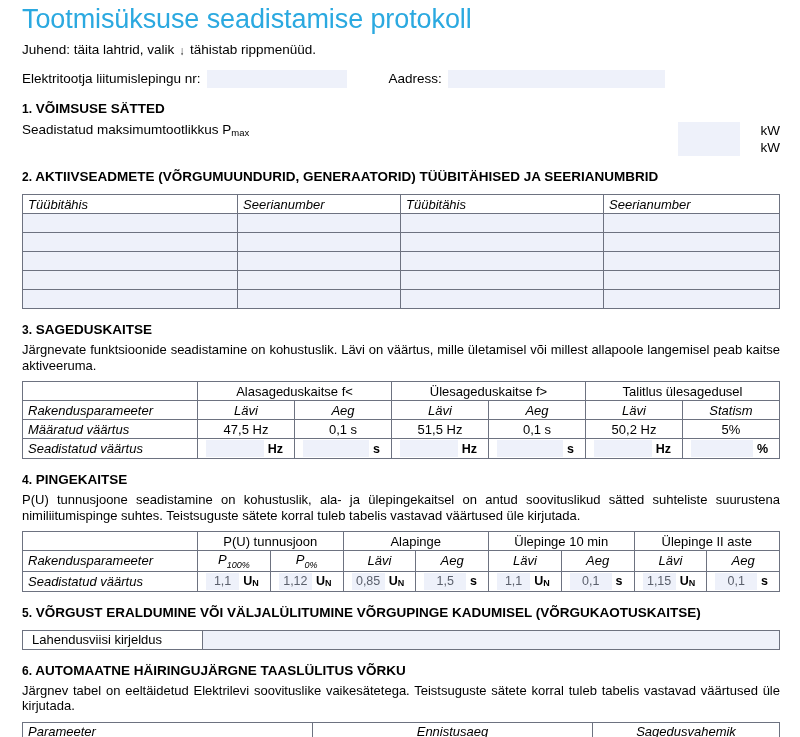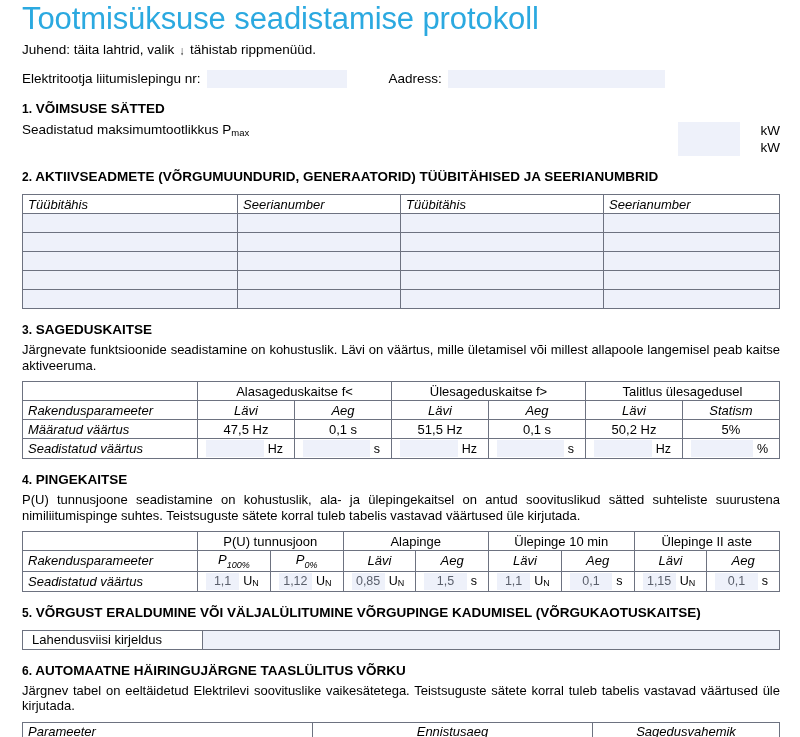--- a/index.html
+++ b/index.html
@@ -17,21 +17,21 @@
   }
   .page {
     padding: 0 20px 0 22px;
     box-sizing: border-box;
     width: 800px;
   }
 
   
   .doc-title {
     color: #2BA9E0;
-    font-size: 31px;
+    font-size: 27px;
     font-weight: normal;
     letter-spacing: -0.1px;
     margin: 4px 0 0 0;
     line-height: 30px;
   }
   .guide-line {
     font-size: 13.5px;
     margin-top: 7px;
     line-height: 17px;
   }
@@ -137,20 +137,21 @@
     line-height: 17px;
     text-align: center;
     font-size: 12.5px;
   }
   .vunit {
     flex: 0 0 auto;
     padding-left: 4px;
     padding-right: 3px;
     font-size: 12.5px;
     color: #000;
+    font-weight: bold;
   }
   .vunit sub { font-size: 9px; vertical-align: -1px; }
 
   
   .t-desc { width: 758px; }
   .t-desc td { height: 30px; }
   .t-desc .lbl { width: 180px; text-align: left; padding-left: 9px; font-size: 13px; }
   .t-desc .fillcell { background: #EEF1FA; }
 
   

